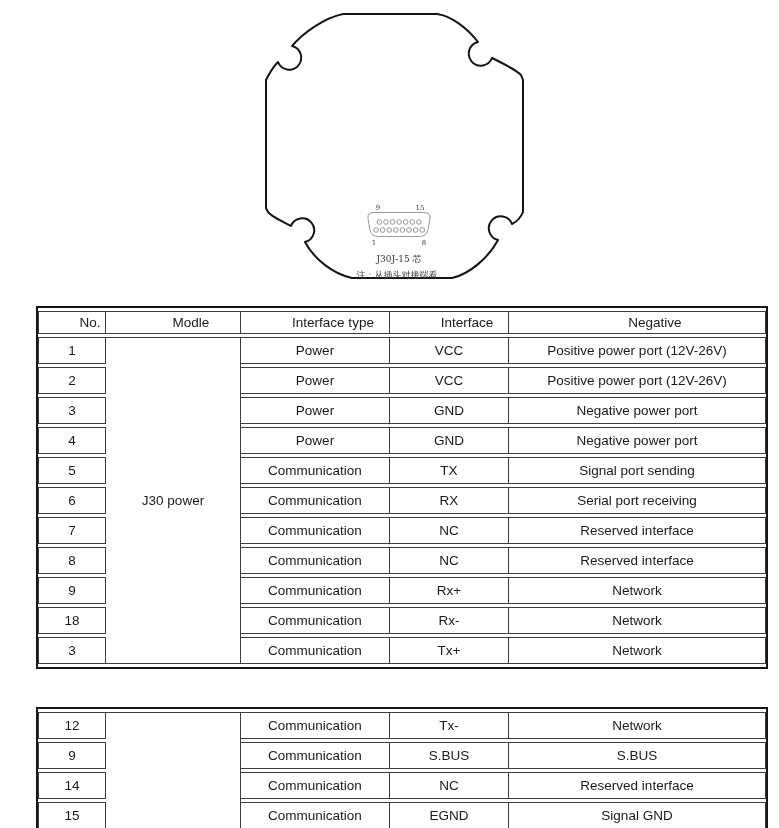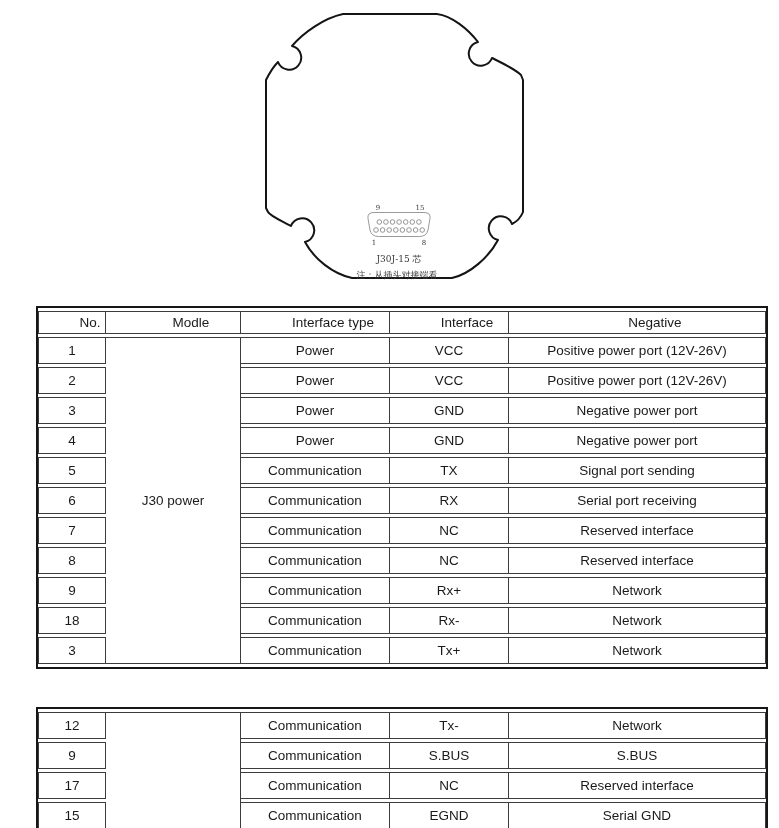--- a/index.html
+++ b/index.html
@@ -187,27 +187,27 @@
       <td>Tx-</td>
       <td>Network</td>
     </tr>
     <tr>
       <td>9</td>
       <td>Communication</td>
       <td>S.BUS</td>
       <td>S.BUS</td>
     </tr>
     <tr>
-      <td>17</td>
+      <td>14</td>
       <td>Communication</td>
       <td>NC</td>
       <td>Reserved interface</td>
     </tr>
     <tr>
       <td>15</td>
       <td>Communication</td>
       <td>EGND</td>
-      <td>Serial GND</td>
+      <td>Signal GND</td>
     </tr>
   </tbody>
     </table>
 
 </div>
 
 </body></html>

